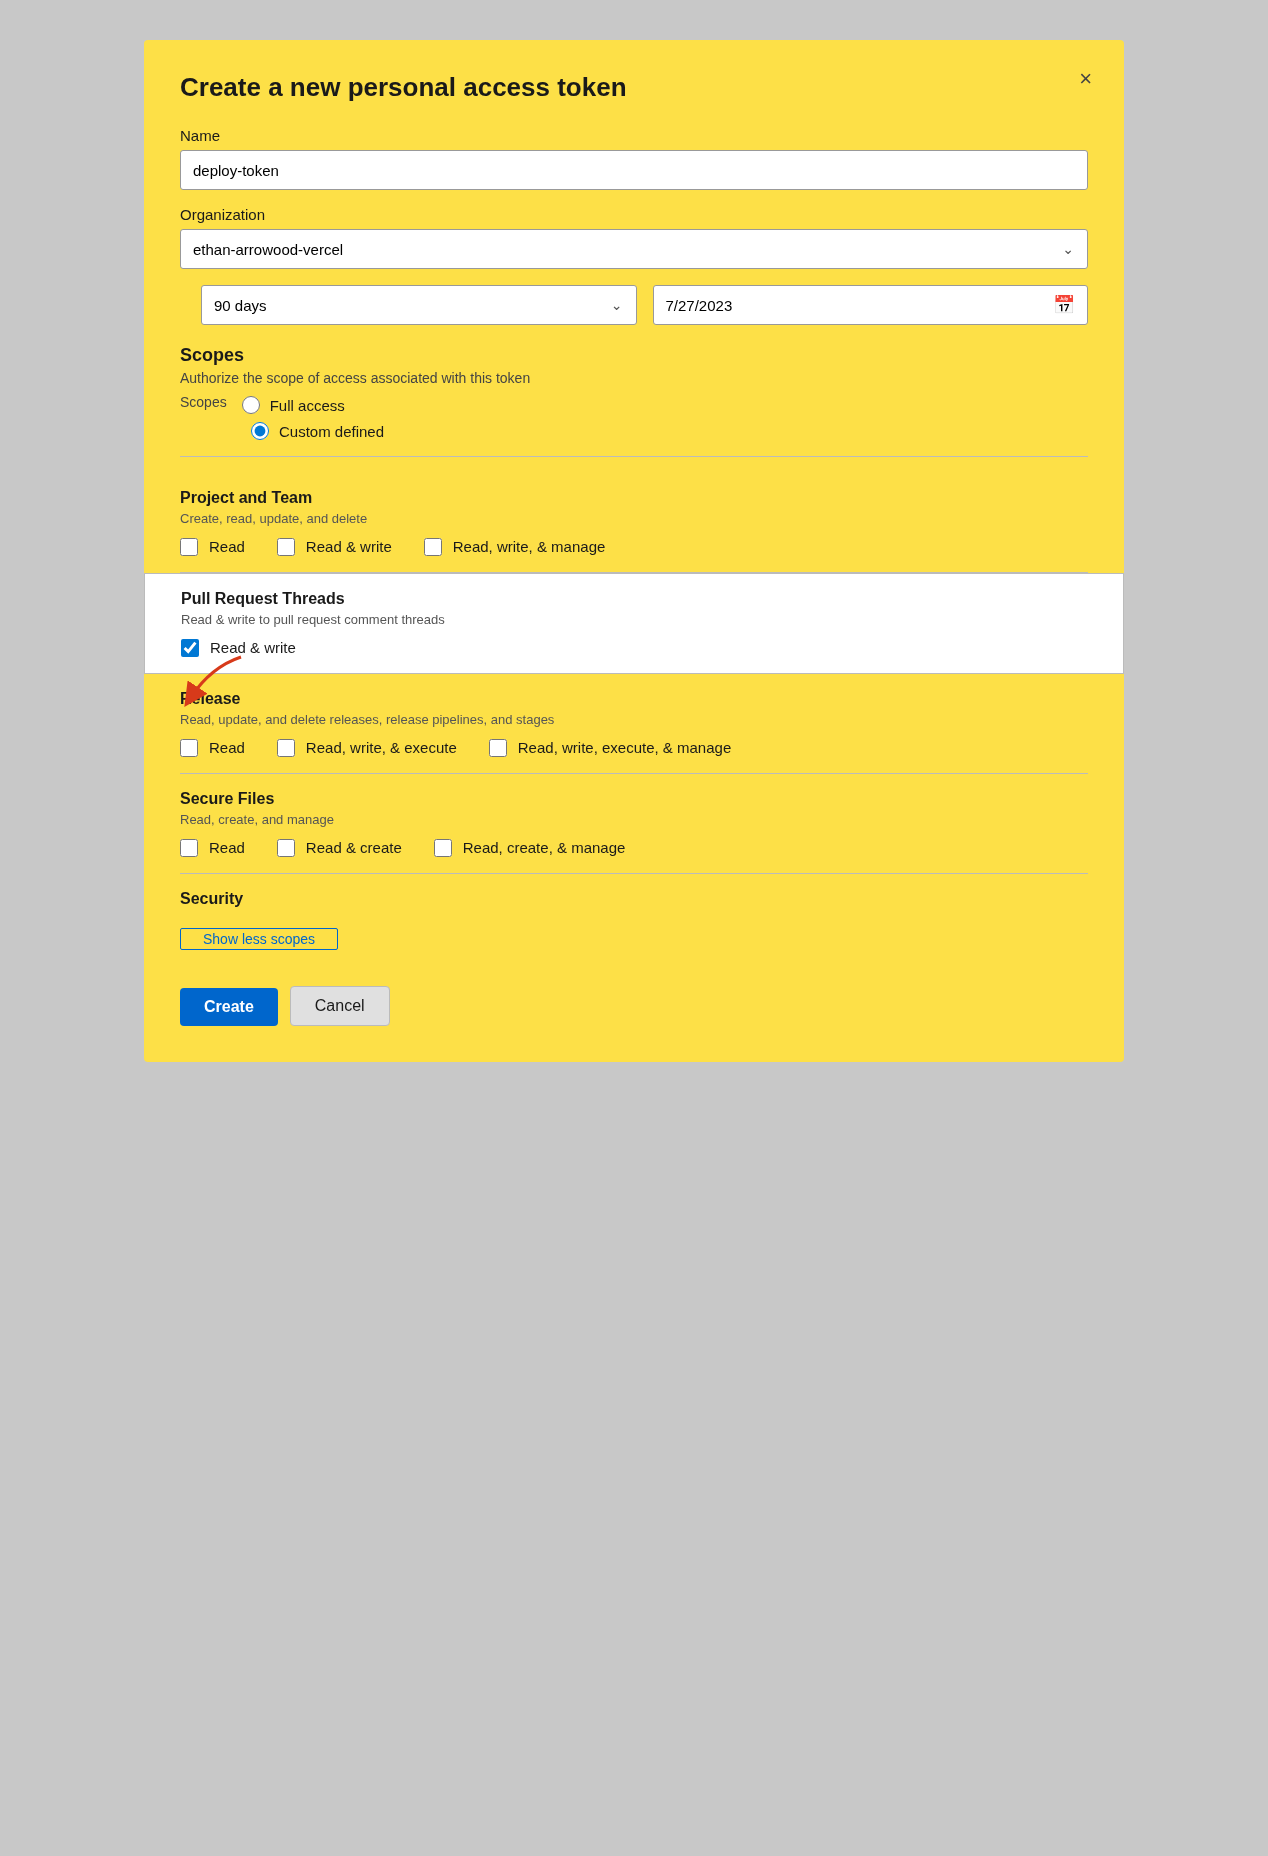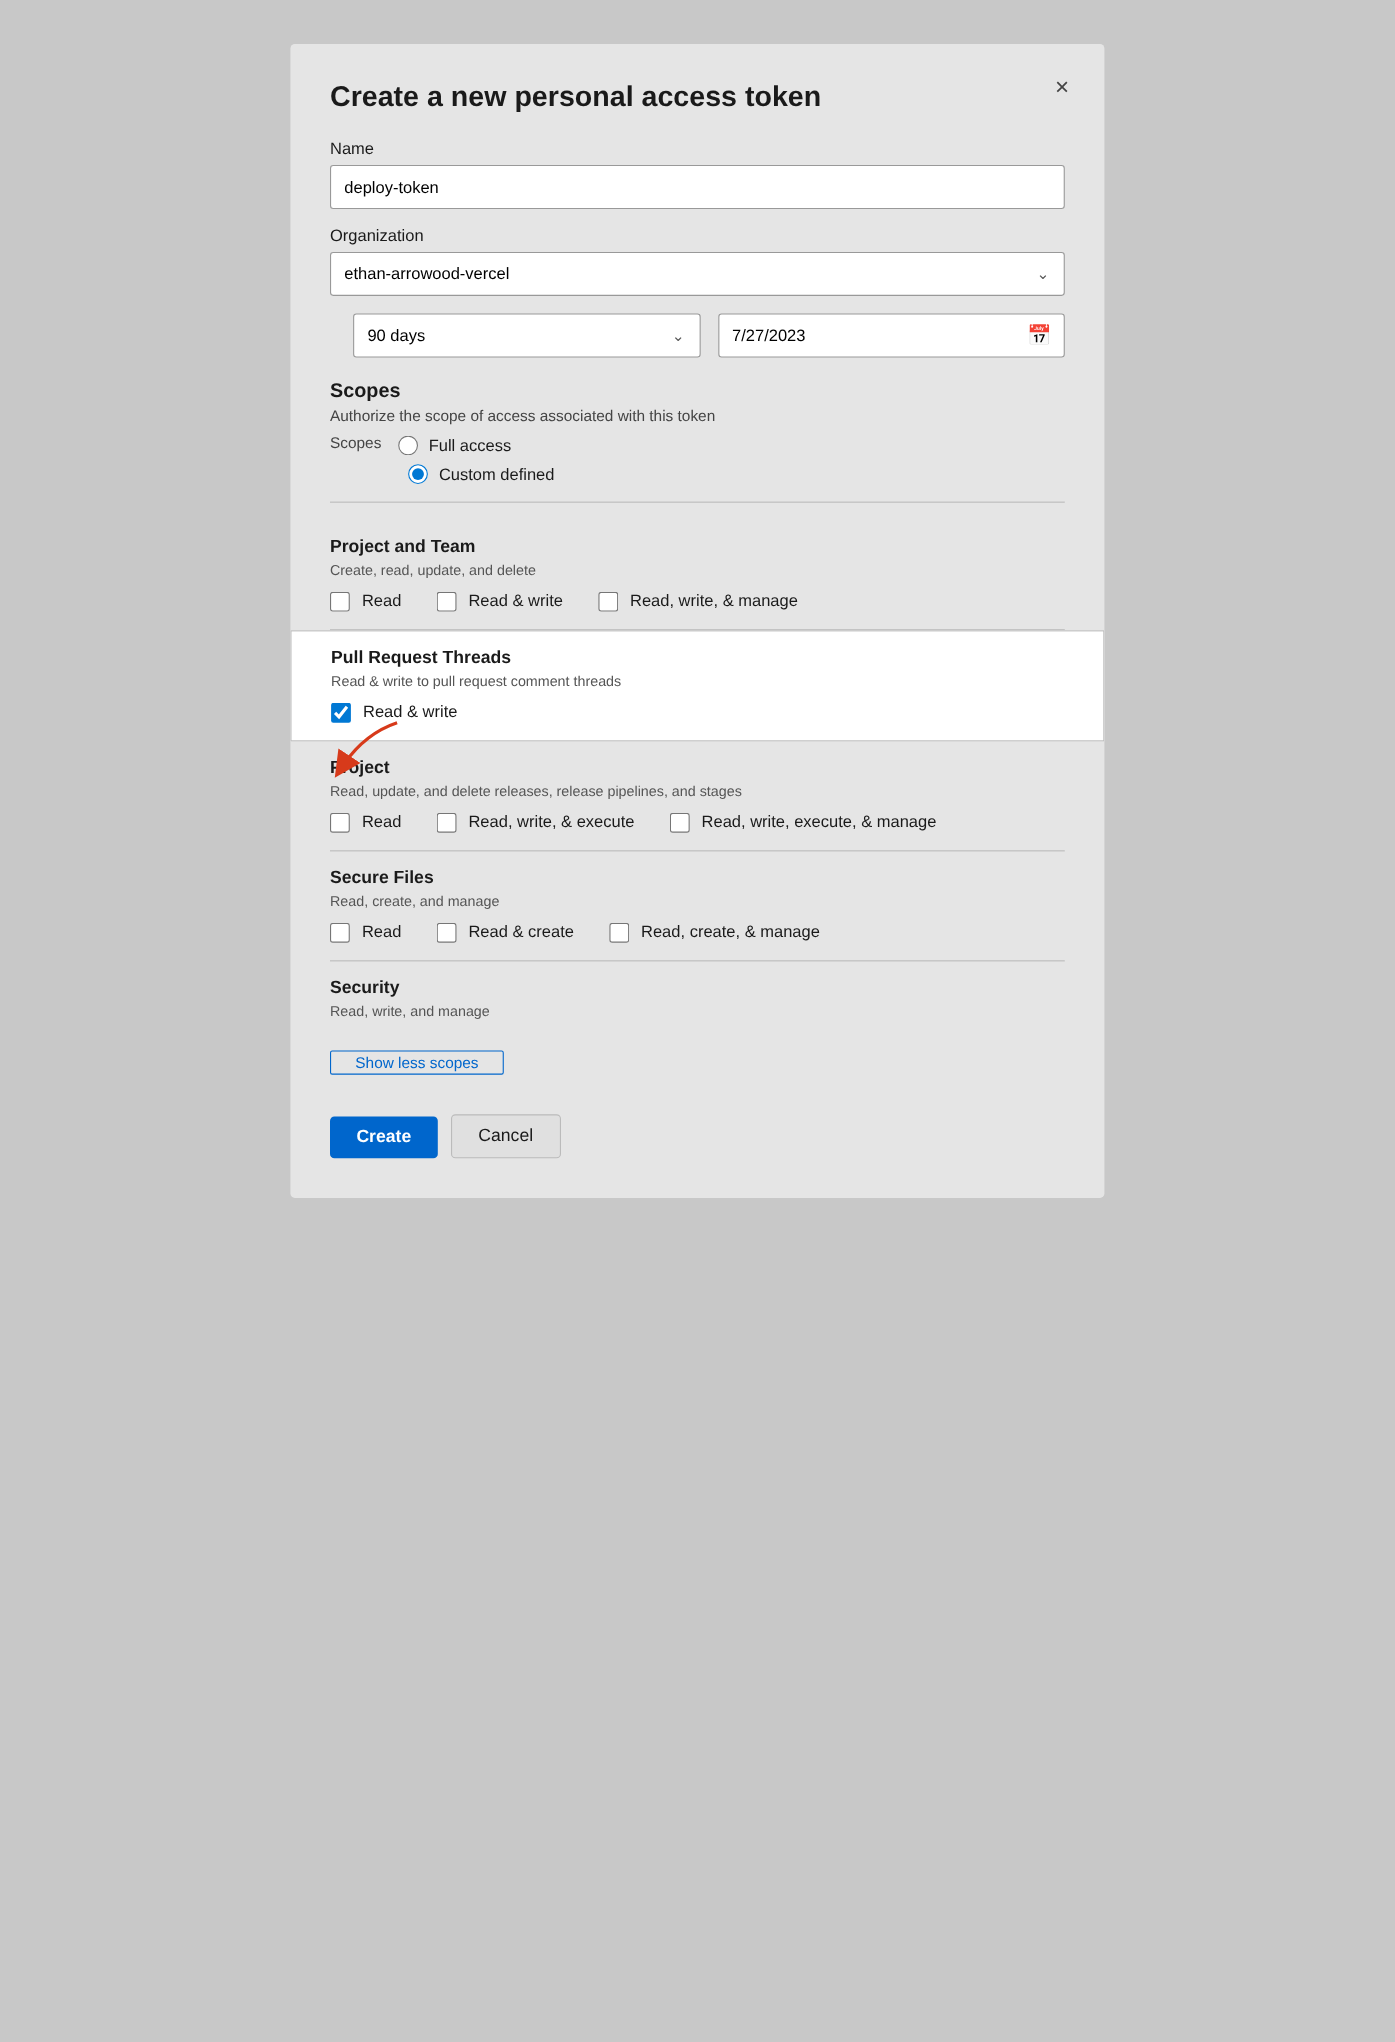--- a/index.html
+++ b/index.html
@@ -6,22 +6,22 @@
     body {
       background: #c8c8c8;
       display: flex;
       justify-content: center;
       align-items: flex-start;
       min-height: 1856px;
       font-family: -apple-system, BlinkMacSystemFont, 'Segoe UI', sans-serif;
       padding: 40px 20px;
     }
     .modal {
-      background: #e5e5e5;
-      width: 740px;
+      background: #fde047;
+      width: 980px;
       border-radius: 4px;
       padding: 32px 36px 36px 36px;
       position: relative;
     }
     .modal-title {
       font-size: 26px;
       font-weight: 700;
       color: #1a1a1a;
       margin-bottom: 24px;
     }
@@ -329,21 +329,21 @@
             <path d="M0,0 L8,4 L0,8 Z" fill="#d73a1a"></path>
           </marker>
         </defs>
         <path d="M 60,10 Q 30,20 10,50" stroke="#d73a1a" stroke-width="3" fill="none" marker-end="url(#arrowhead)"></path>
       </svg>
     </div>
   </div>
 
   
   <div class="scope-section">
-    <div class="scope-section-title">Project</div>
+    <div class="scope-section-title">Release</div>
     <div class="scope-section-desc">Read, update, and delete releases, release pipelines, and stages</div>
     <div class="checkbox-group">
       <label class="checkbox-item">
         <input type="checkbox" style="">
         <span>Read</span>
       </label>
       <label class="checkbox-item">
         <input type="checkbox" style="">
         <span>Read, write, &amp; execute</span>
       </label>
@@ -370,21 +370,20 @@
       <label class="checkbox-item">
         <input type="checkbox" style="">
         <span>Read, create, &amp; manage</span>
       </label>
     </div>
   </div>
 
   
   <div class="security-section">
     <div class="scope-section-title">Security</div>
-    <div class="scope-section-desc">Read, write, and manage</div>
   </div>
 
   
   <a class="show-less-link" href="#">Show less scopes</a>
 
   
   <div class="buttons-row">
     <button class="btn-create">Create</button>
     <button class="btn-cancel">Cancel</button>
   </div>

